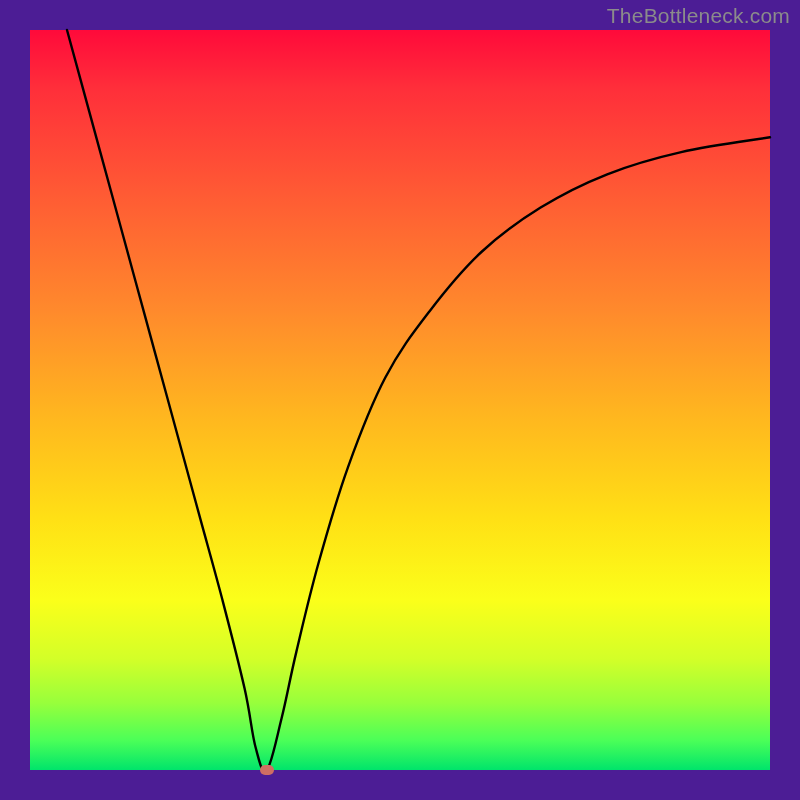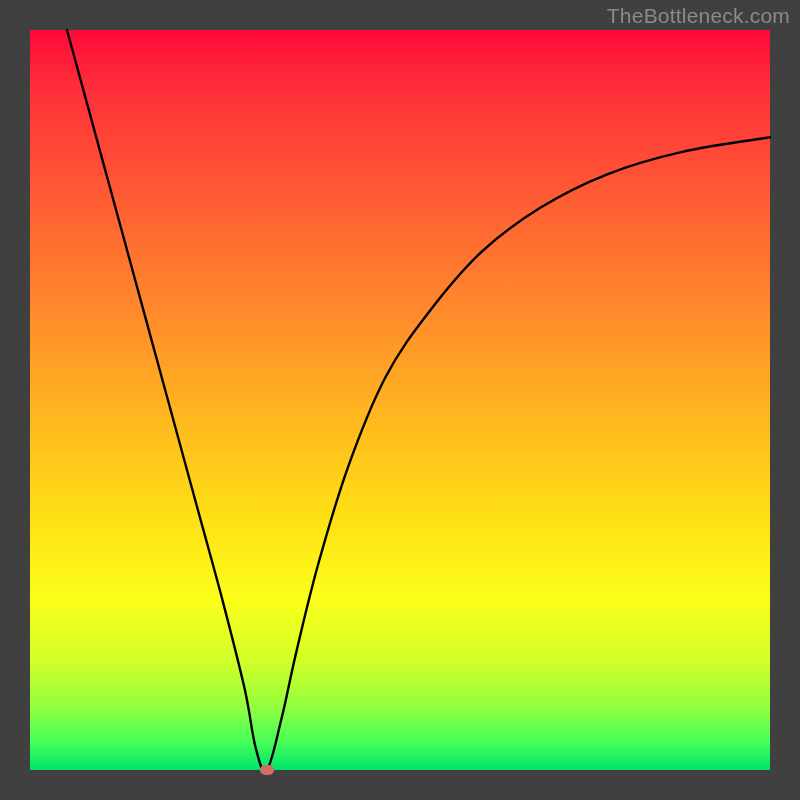--- a/index.html
+++ b/index.html
@@ -8,21 +8,21 @@
     width: 800px;
     height: 800px;
     overflow: hidden;
     background: #000;
     font-family: Arial, Helvetica, sans-serif;
   }
   .frame {
     position: relative;
     width: 800px;
     height: 800px;
-    background: #404040;
+    background: #4c1d95;
     text-align: center;
   }
   .plot-area {
     position: absolute;
     left: 30px;
     top: 30px;
     width: 740px;
     height: 740px;
     
     background: linear-gradient(

